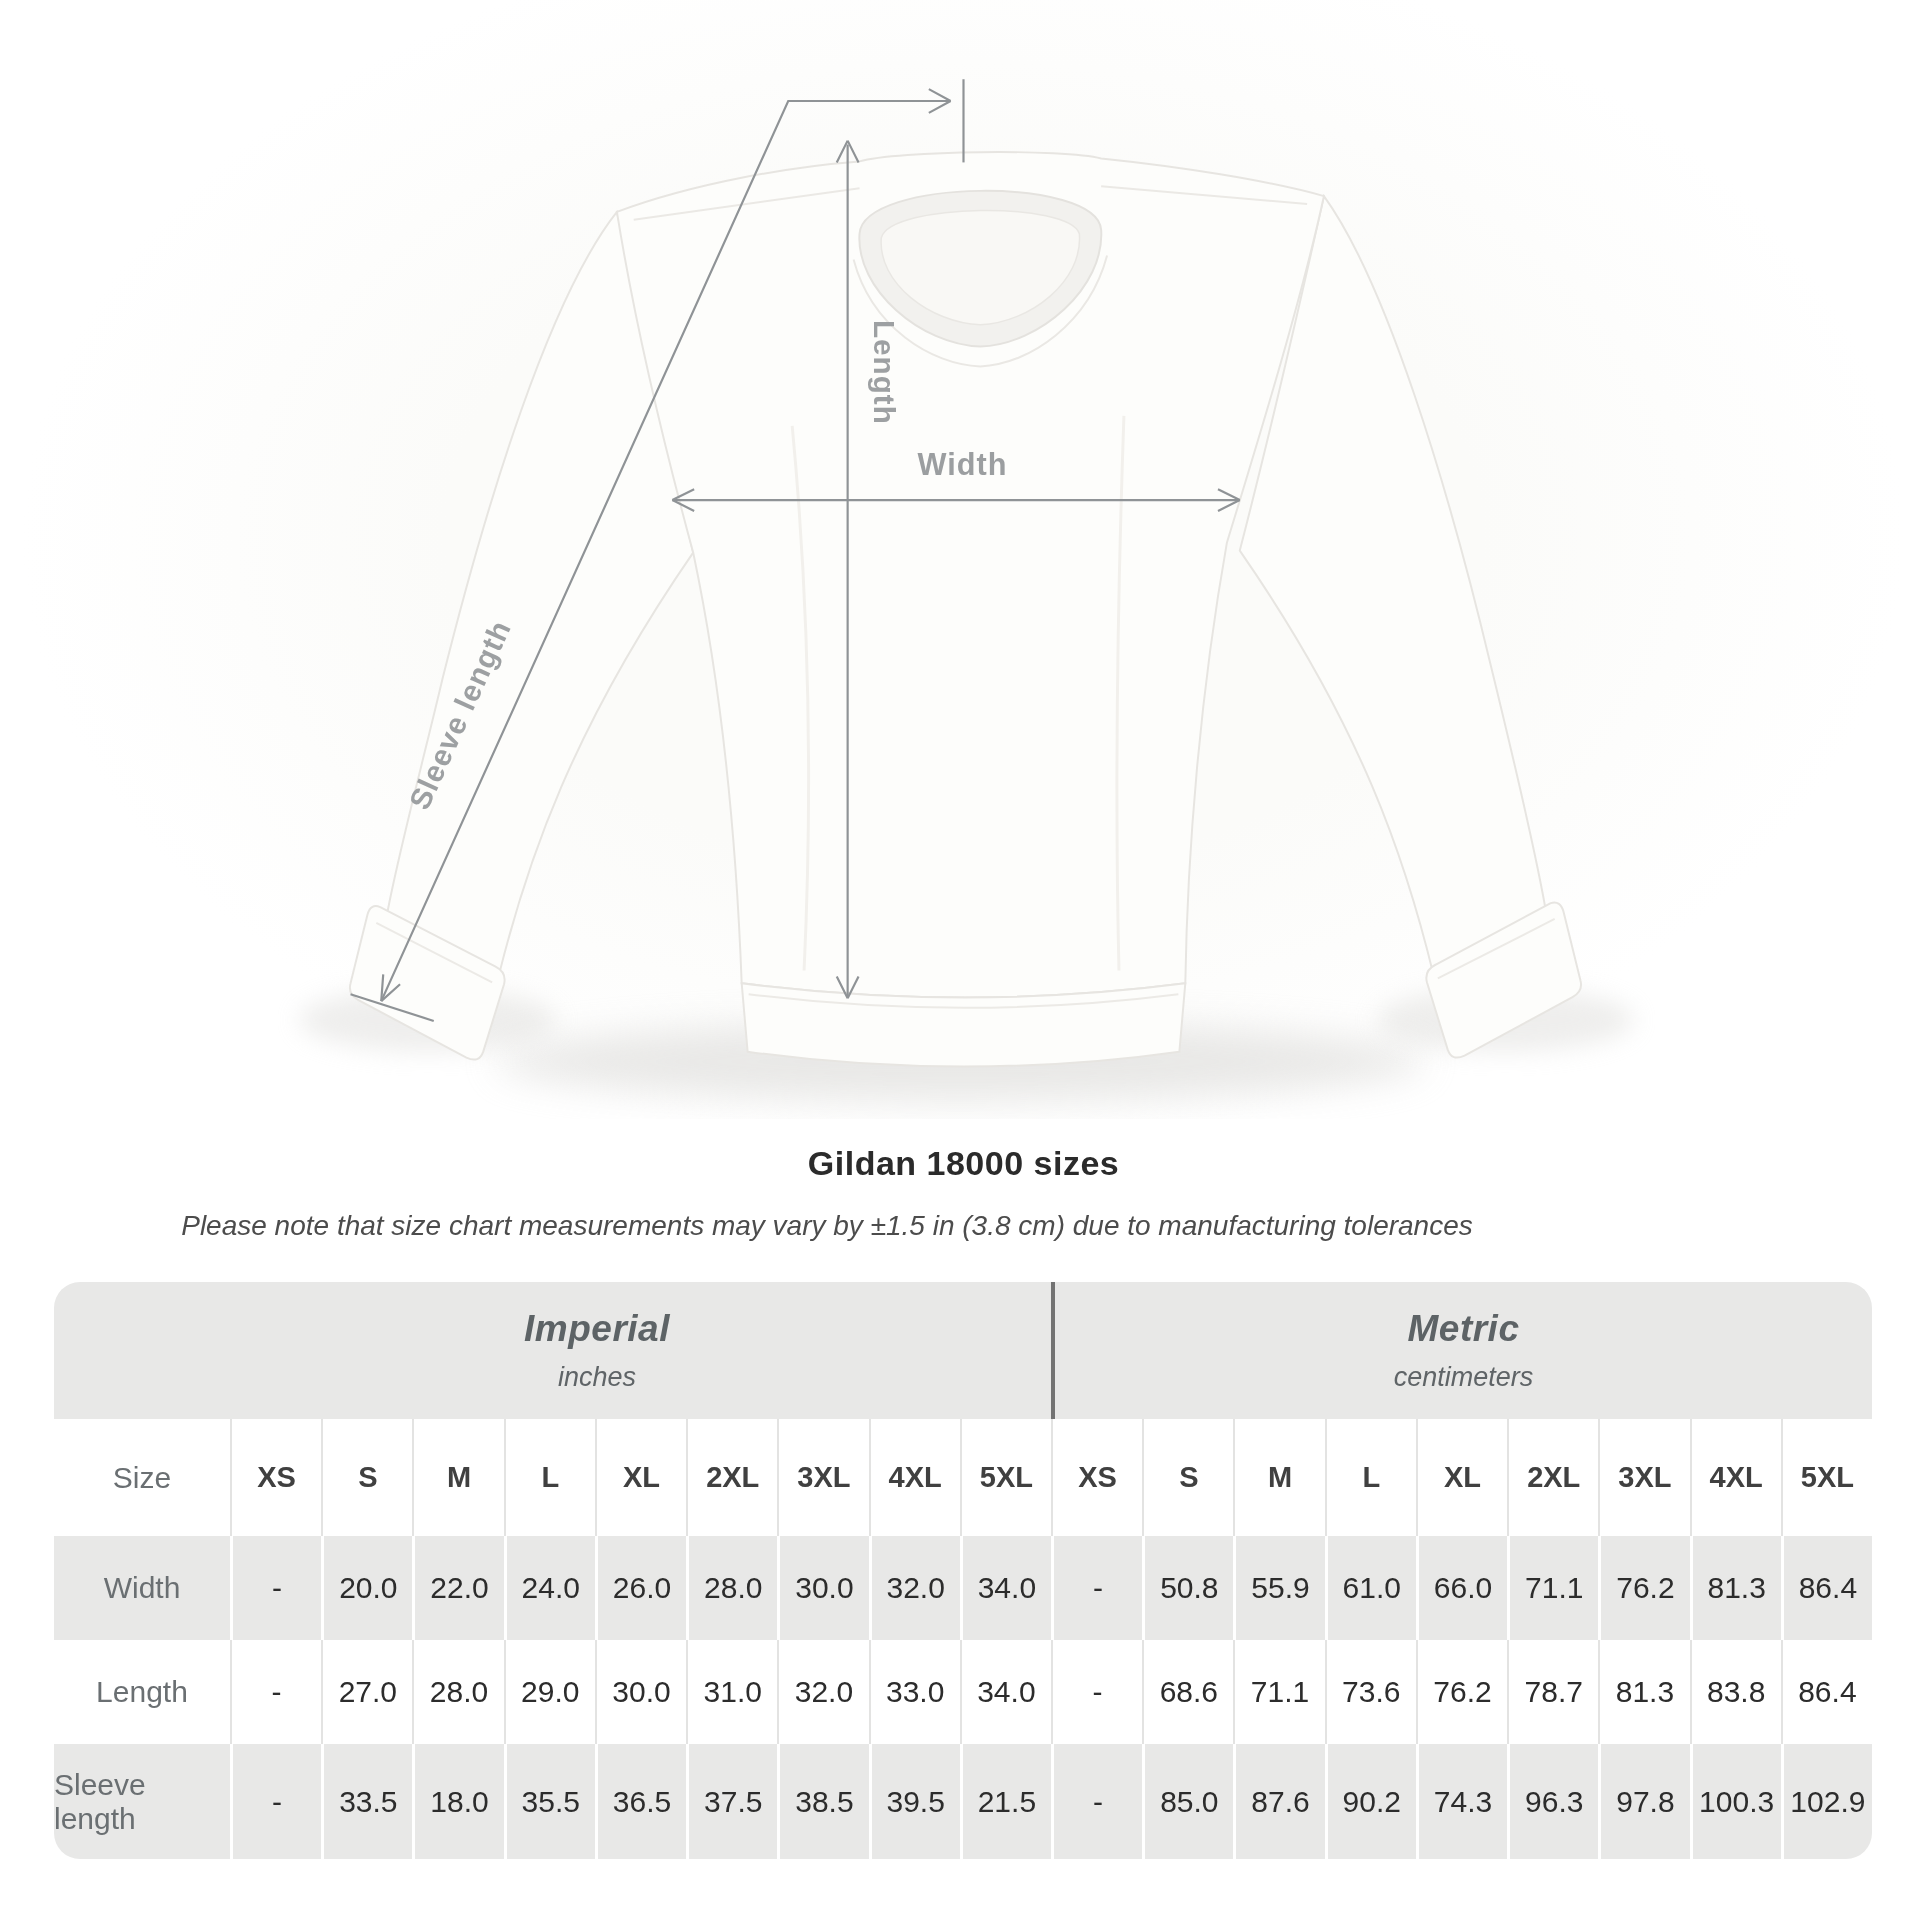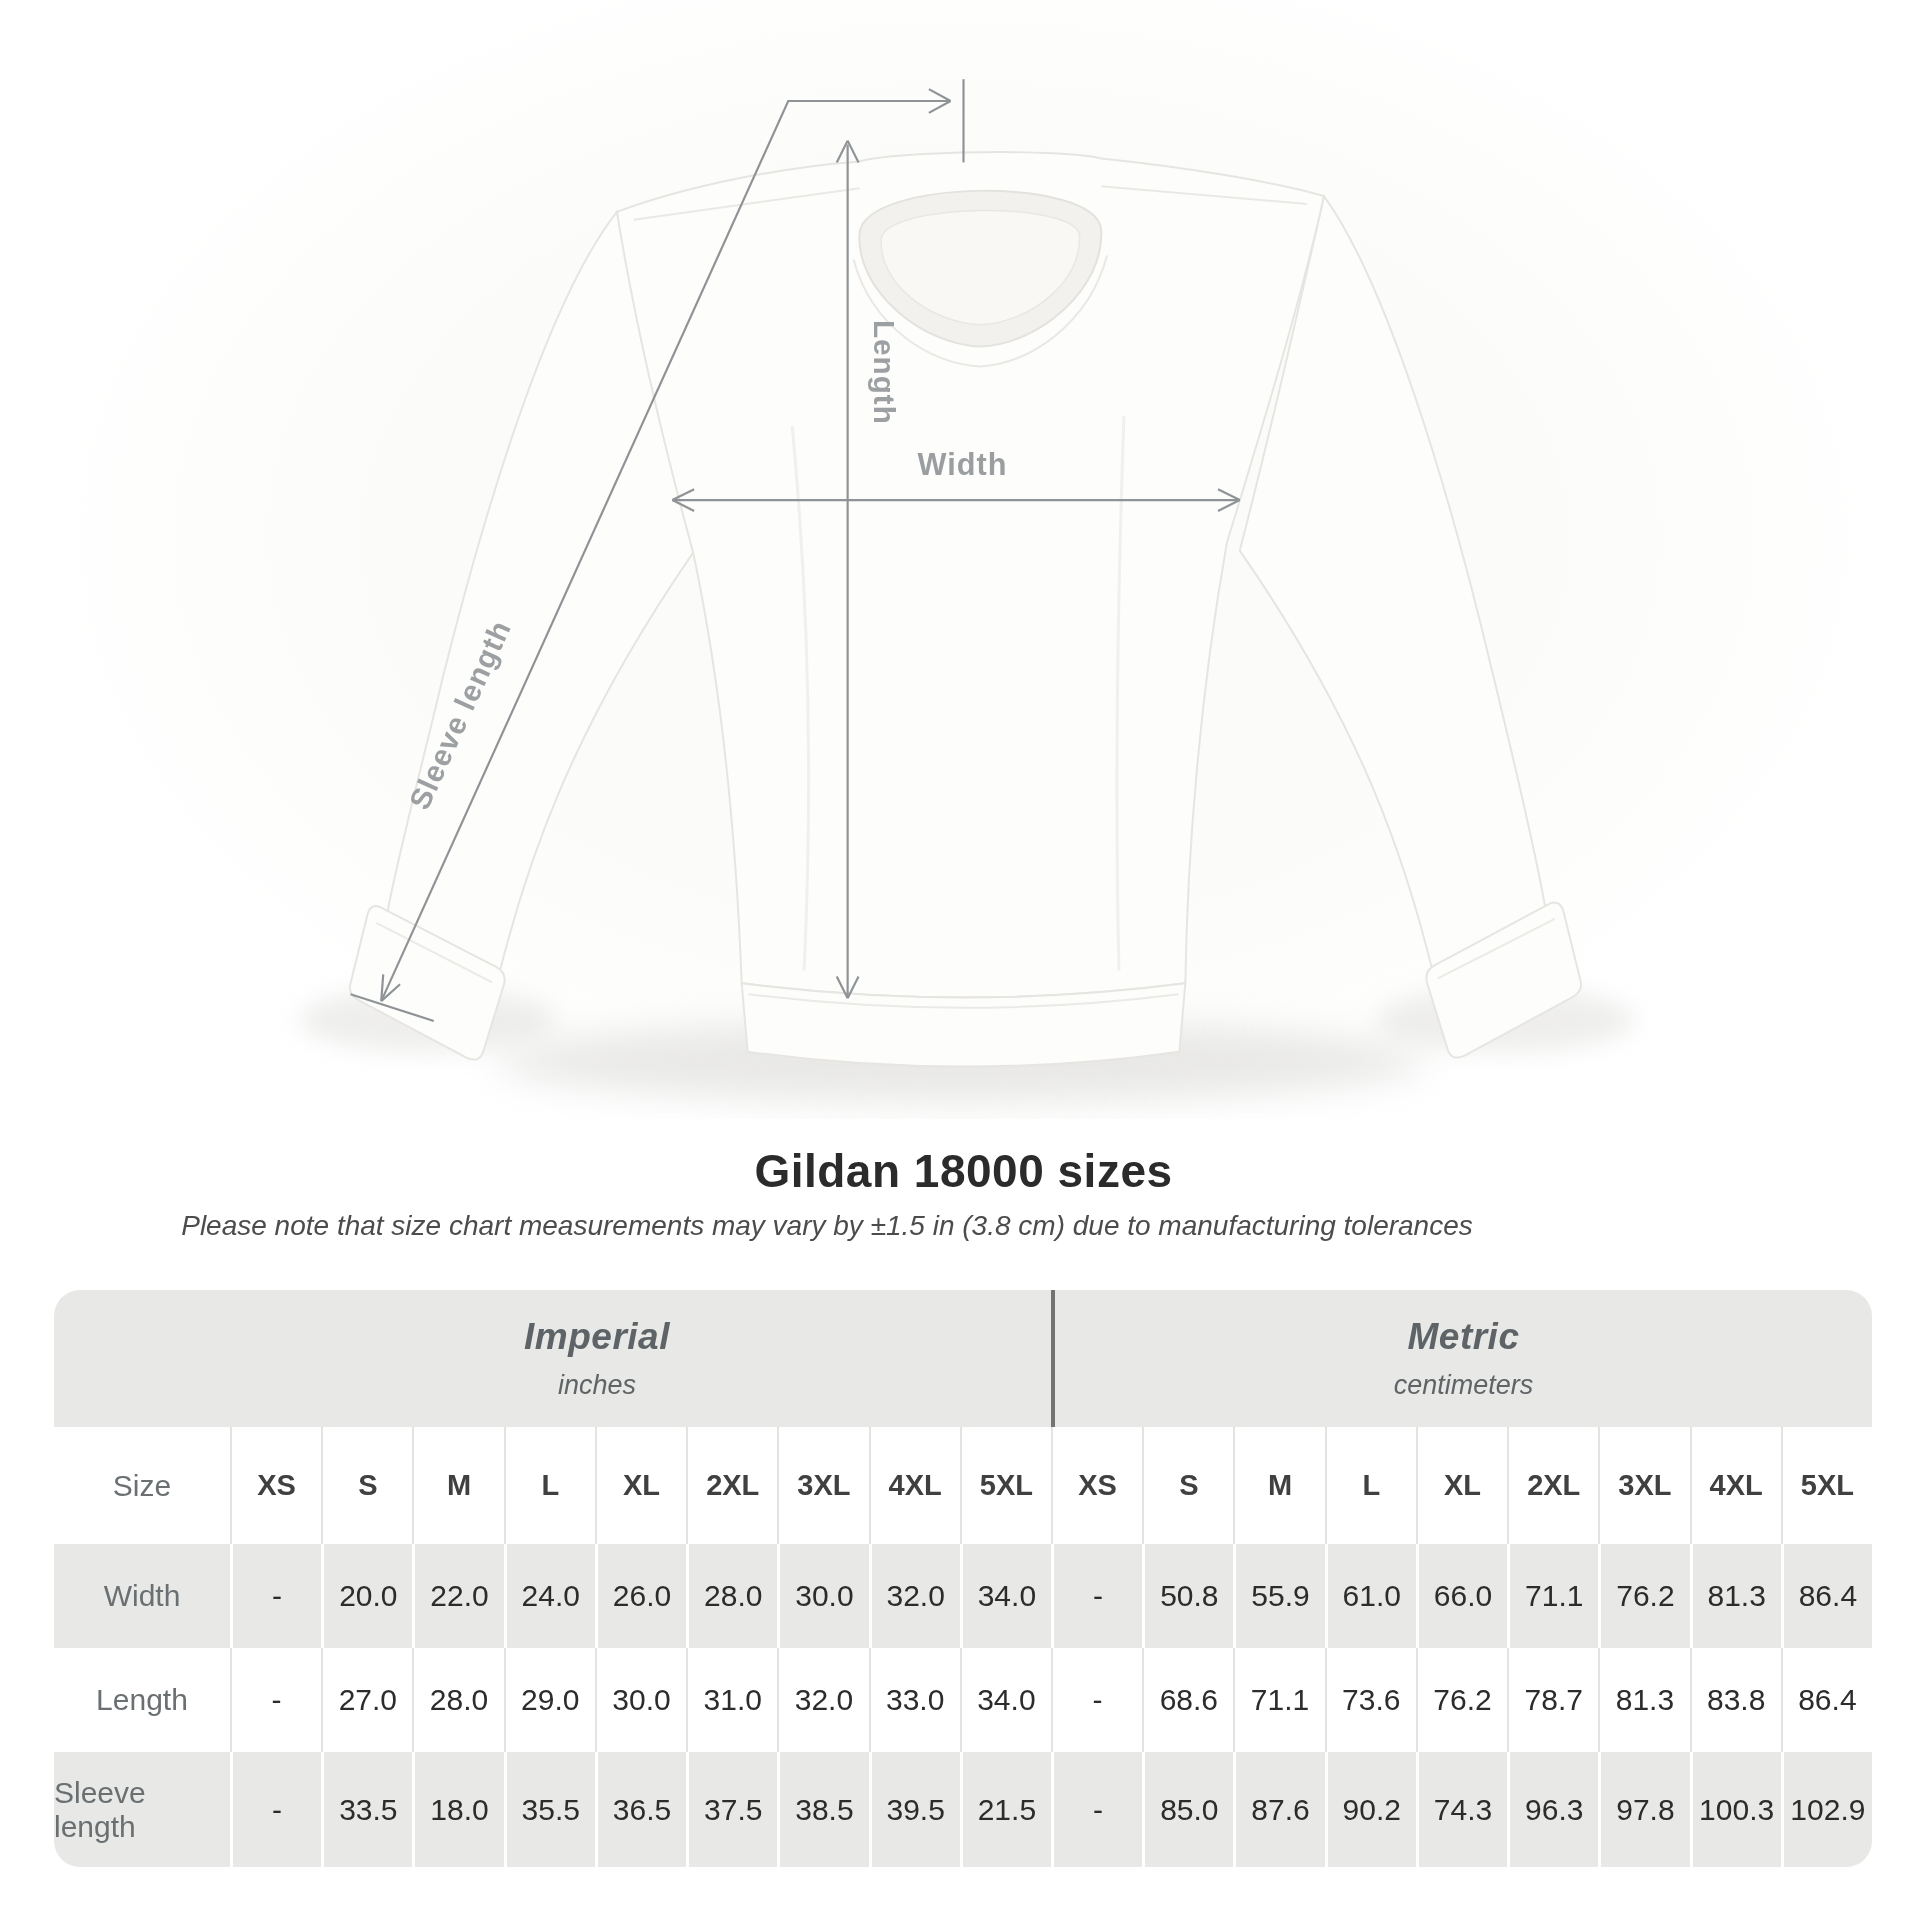--- a/index.html
+++ b/index.html
@@ -5,27 +5,27 @@
   html,body{margin:0;padding:0;background:#fff;}
   .page{position:relative;width:1927px;height:1927px;background:#ffffff;overflow:hidden;
         font-family:"Liberation Sans",sans-serif;}
   .photo{position:absolute;left:0;top:0;width:1927px;height:1119px;
          background:radial-gradient(ellipse 941px 614px at 50% 48%, #fbfbf9 55%, #ffffff 100%);}
   .photo svg{display:block;}
   .soft{filter:blur(18px);}
   .soft2{filter:blur(12px);}
 
   .title{position:absolute;left:0;top:1144px;width:1927px;text-align:center;
-         font-size:46px;font-weight:bold;color:#2b2b2b;letter-spacing:0.5px;}
+         font-size:34px;font-weight:bold;color:#2b2b2b;letter-spacing:0.5px;}
   .subtitle{position:absolute;left:0;top:1210px;width:1654px;text-align:center;
          font-size:28px;font-style:italic;color:#4c4c4c;}
 
   .t{position:absolute;left:54px;top:1282px;width:1818px;display:grid;
      grid-template-columns:176px repeat(18,1fr);
-     grid-template-rows:137px 117px 104px 104px 115px;margin-top:8px;}
+     grid-template-rows:137px 117px 104px 104px 115px;}
   .t>div{display:flex;align-items:center;justify-content:center;}
   .gbg{background:#e8e8e7;}
   .h1{grid-column:1/11;border-radius:26px 0 0 0;flex-direction:column;padding-left:89px;}
   .h2{grid-column:11/20;border-radius:0 26px 0 0;flex-direction:column;border-left:4px solid #737373;}
   .gh-name{font-size:37px;font-weight:bold;font-style:italic;color:#5d6366;letter-spacing:0.5px;}
   .gh-unit{font-size:27px;font-style:italic;color:#5f6467;margin-top:12px;}
   .lbl{font-size:30px;font-weight:normal;color:#6a6f72;}
   .szl{font-size:29px;font-weight:bold;color:#404040;}
   .val{font-size:30px;color:#2c2c2c;}
   .ws{border-left:2px solid #e3e3e2;}

